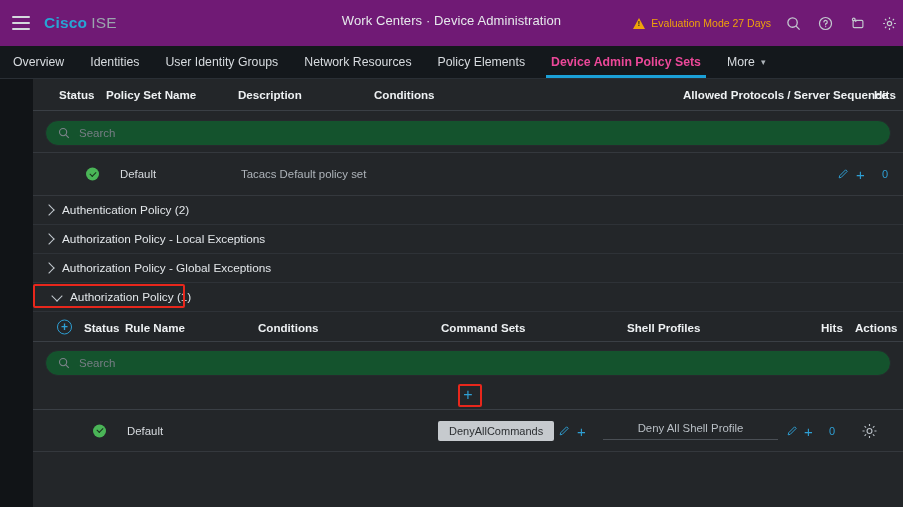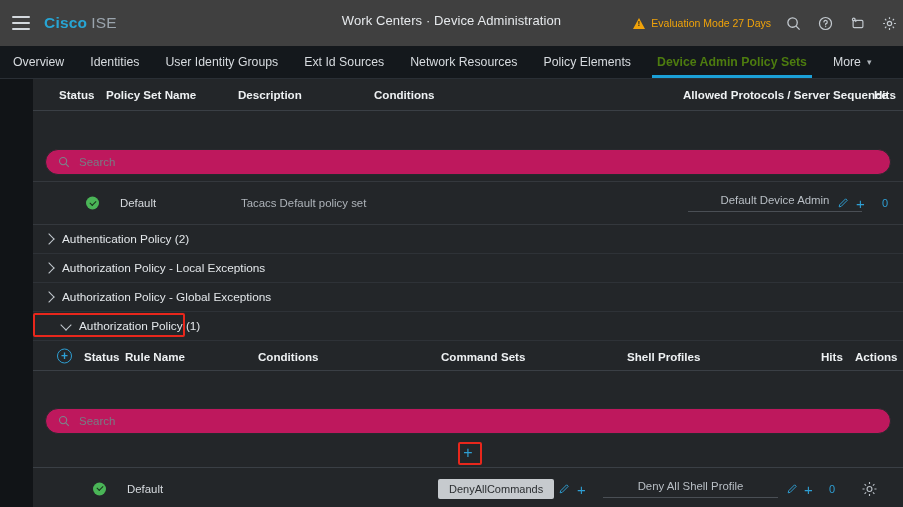--- a/index.html
+++ b/index.html
@@ -7,21 +7,21 @@
     width: 903px; height: 507px;
     background: #121212;
     font-family: "Liberation Sans", sans-serif;
     overflow: hidden;
   }
   .app { position: relative; width: 903px; height: 507px; background: #1a1a1a; }
 
   
   .topbar {
     position: absolute; top: 0; left: 0; width: 903px; height: 46px;
-    background: #404040; display: flex; align-items: center;
+    background: #701a75; display: flex; align-items: center;
   }
   .hamburger { width: 18px; height: 14px; margin-left: 12px; margin-right: 14px;
     display: flex; flex-direction: column; justify-content: space-between; cursor: pointer; }
   .hamburger span { display: block; height: 1.6px; background: #d4d9de; border-radius: 1px; }
   .brand { font-size: 15.5px; letter-spacing: .2px; white-space: nowrap; }
   .brand .cisco { color: #27a5d4; font-weight: bold; }
   .brand .ise { color: #9aa4ad; font-weight: normal; margin-left: 4px; }
   .page-title {
     position: absolute; left: 0; right: 0; top: 13px; text-align: center;
     color: #e6e9ec; font-size: 13px; pointer-events: none; letter-spacing: .1px;
@@ -40,21 +40,21 @@
   
   .navbar {
     position: absolute; top: 46px; left: 0; width: 903px; height: 33px;
     background: #14181c; display: flex; align-items: stretch;
     border-bottom: 1px solid #2a2f35;
   }
   .tab {
     display: flex; align-items: center; padding: 0 13px; color: #d7dbdf;
     font-size: 12.3px; white-space: nowrap; cursor: pointer; position: relative;
   }
-  .tab.active { color: #4d7c0f; font-weight: bold; justify-content: flex-end; }
+  .tab.active { color: #ec4899; font-weight: bold; justify-content: flex-end; }
   .tab.active::after {
     content: ""; position: absolute; left: 8px; right: 8px; bottom: 0; height: 3px;
     background: #1ba0d7;
   }
   .tab .chev { margin-left: 6px; font-size: 9px; color: #aeb4ba; }
 
   
   .content { position: absolute; top: 79px; left: 0; width: 903px; height: 428px; background: #1b1e22; }
   .gutter { position: absolute; left: 0; top: 0; width: 33px; height: 428px; background: #111417; }
   .panel { position: absolute; left: 33px; top: 0; width: 870px; height: 428px; background: #232629; }
@@ -63,24 +63,23 @@
   .th-row {
     position: relative; height: 32px; display: flex; align-items: center;
     color: #eef1f3; font-size: 11.6px; font-weight: bold;
     border-bottom: 1px solid #3a3f45;
   }
   .th { position: absolute; white-space: nowrap; }
 
   
   .searchwrap { padding: 9px 12px 6px 12px; }
   .searchbox {
-    height: 26px; background: #be185d; border-radius: 13px;
+    height: 26px; background: #14532d; border-radius: 13px;
     display: flex; align-items: center; padding: 0 12px; gap: 9px;
     border: 1px solid #26292d;
-    margin-top: 29px;
   }
   .searchbox .mag { color: #7c838a; display: flex; }
   .searchbox input {
     background: transparent; border: none; outline: none; color: #c9ced3;
     font-family: "Liberation Sans", sans-serif; font-size: 11.5px; width: 100%;
   }
   .searchbox input::placeholder { color: #767d84; }
 
   
   .set-row {
@@ -197,23 +196,20 @@
 
   <div class="navbar">
     <div class="tab">
       <span>Overview</span>
     </div>
     <div class="tab">
       <span>Identities</span>
     </div>
     <div class="tab">
       <span>User Identity Groups</span>
-    </div>
-    <div class="tab">
-      <span>Ext Id Sources</span>
     </div>
     <div class="tab">
       <span>Network Resources</span>
     </div>
     <div class="tab">
       <span>Policy Elements</span>
     </div>
     <div class="tab active">
       <span>Device Admin Policy Sets</span>
     </div>
@@ -248,21 +244,20 @@
           <input type="text" placeholder="Search" style="">
         </div>
       </div>
 
       <div class="set-row">
         <span class="cell" style="left:53px">
           <span class="status-dot"></span>
         </span>
         <span class="cell txt" style="left:87px">Default</span>
         <span class="cell txt-dim" style="left:208px">Tacacs Default policy set</span>
-        <span class="cell underline-field" style="left:655px; width:174px;">Default Device Admin</span>
         <span class="cell ico-btn" style="left:804px">
           <svg width="12" height="12" viewBox="0 0 16 16" fill="none" stroke="currentColor" stroke-width="1.3">
             <path d="M11.5 2.4l2.1 2.1-8 8-2.7.6.6-2.7z"></path>
           </svg>
         </span>
         <span class="cell ico-btn" style="left:823px; font-size:15px; line-height:1;">+</span>
         <span class="cell hits" style="left:849px">0</span>
       </div>
 
       <div class="section">
@@ -270,21 +265,21 @@
         <span class="label">Authentication Policy (2)</span>
       </div>
       <div class="section">
         <span class="chev-r"></span>
         <span class="label">Authorization Policy - Local Exceptions</span>
       </div>
       <div class="section">
         <span class="chev-r"></span>
         <span class="label">Authorization Policy - Global Exceptions</span>
       </div>
-      <div class="section" style="padding-left:29px">
+      <div class="section" style="padding-left:20px">
         <span class="chev-d"></span>
         <span class="label">Authorization Policy (1)</span>
         <span class="hl-box" style="left:0px; top:1px; width:152px; height:24px;"></span>
       </div>
 
 
       <div class="th-row2">
         <span class="circ-plus">+</span>
         <span class="th" style="left:51px; top:9px">Status</span>
         <span class="th" style="left:92px; top:9px">Rule Name</span>

